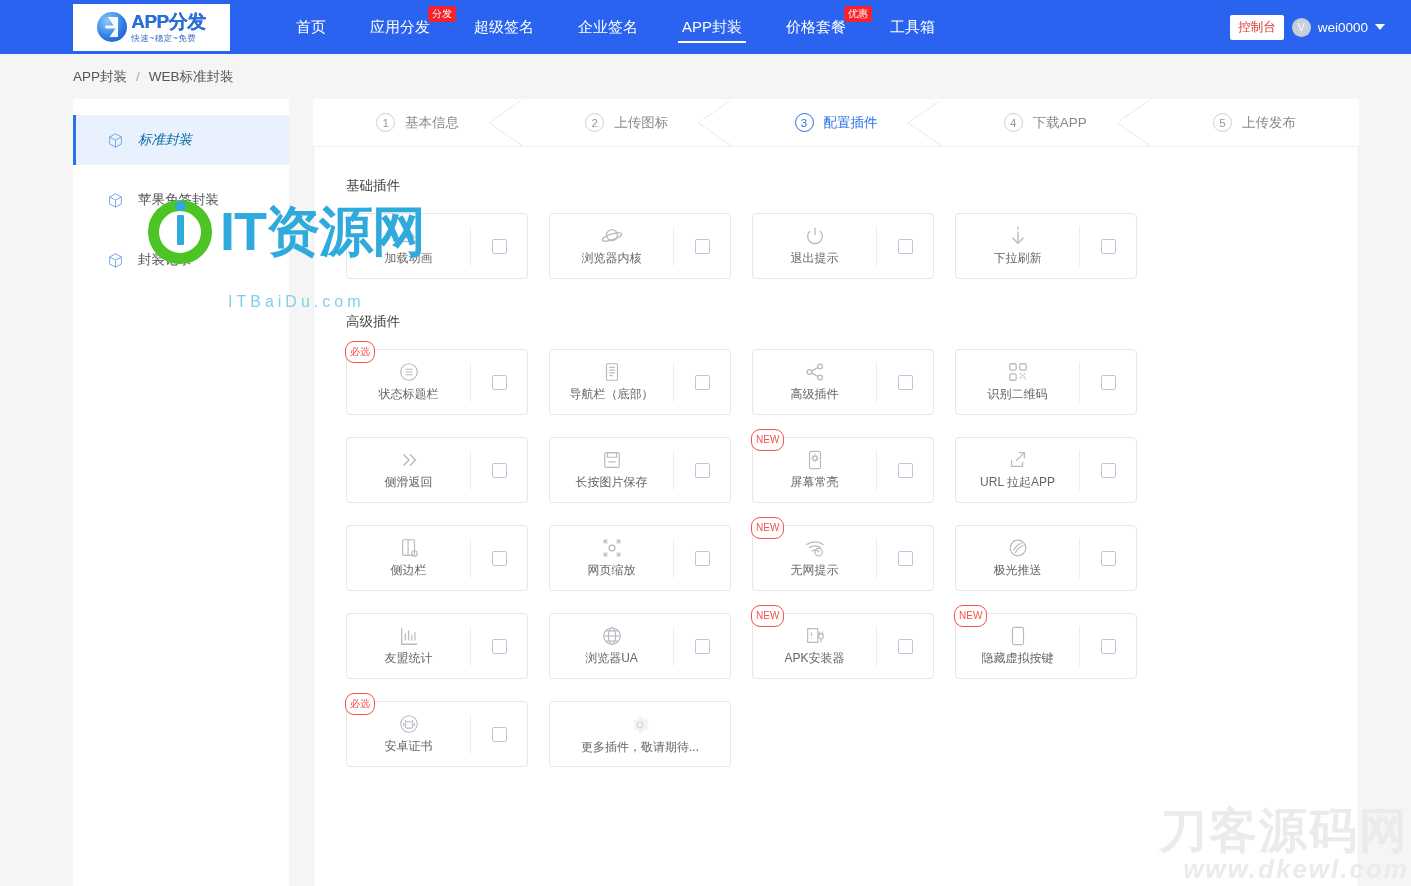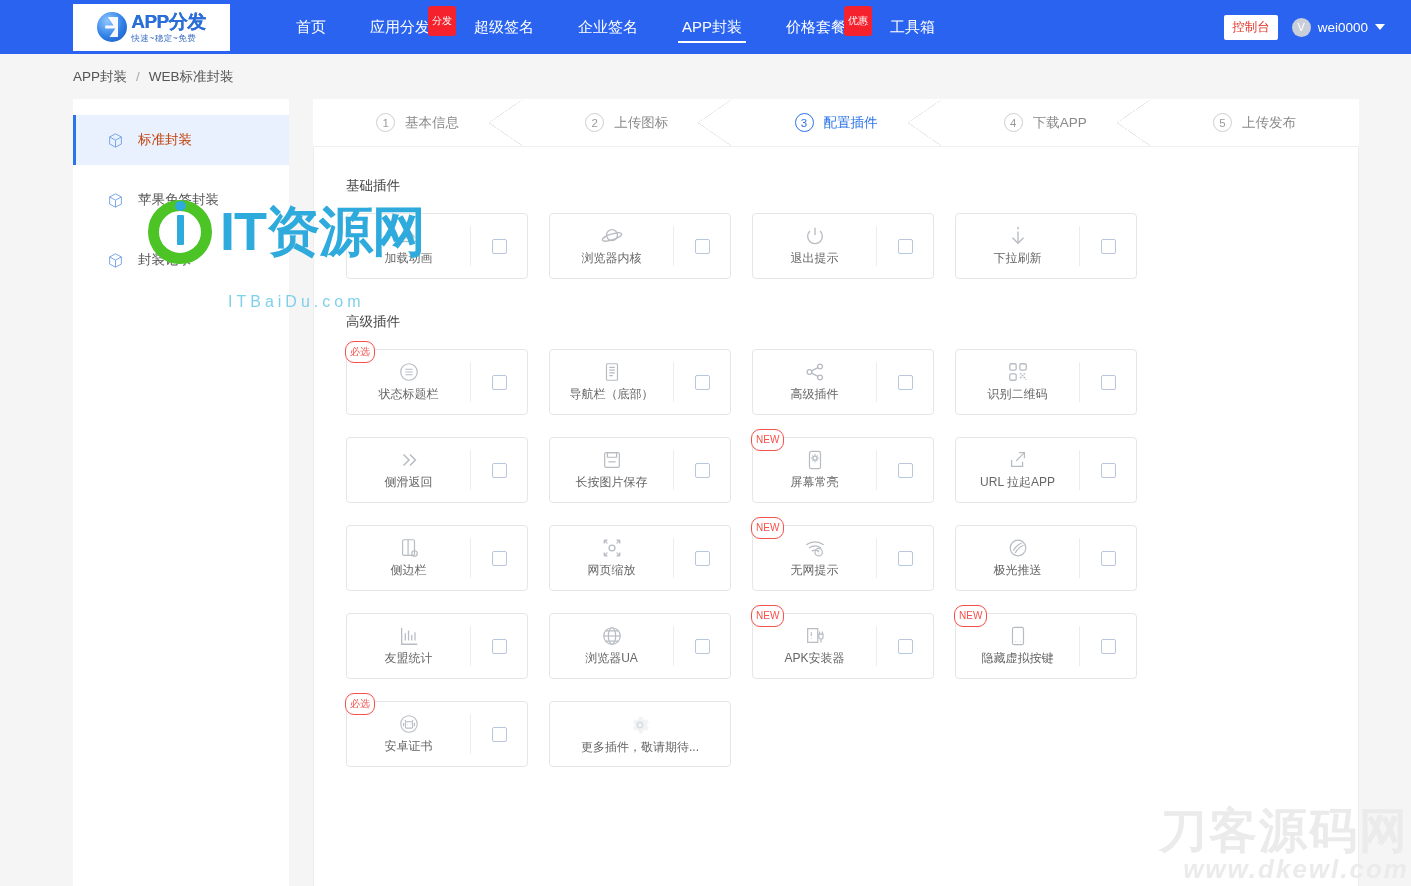--- a/index.html
+++ b/index.html
@@ -60,25 +60,25 @@
     cursor:pointer; white-space:nowrap;
   }
   .nav-item.active:after{
     content:""; position:absolute; left:18px; right:18px; bottom:8px;
     height:2px; background:#fff;
   }
   .nav-badge{
     position:absolute; top:2px; right:-4px;
     background:#f5222d; color:#fff;
     font-size:10px; line-height:1;
-    padding:10px 4px; border-radius:3px;
+    padding:3px 4px; border-radius:3px;
     white-space:nowrap;
   }
 
-  .top-right{ margin-left:auto; margin-right:26px; display:flex; align-items:center; gap:14px; }
+  .top-right{ margin-left:auto; margin-right:26px; display:flex; align-items:center; gap:8px; }
   .console-btn{
     background:#fff; color:#e2342a;
     font-size:12.5px; padding:4px 8px;
     border-radius:2px; cursor:pointer; white-space:nowrap;
   }
   .user-box{ display:flex;align-items:center;gap:7px;color:#fff;font-size:13.5px;cursor:pointer; }
   .avatar{
     width:19px;height:19px;border-radius:50%;
     background:#c9cfd9;color:#fff;font-size:11px;
     display:flex;align-items:center;justify-content:center;
@@ -99,21 +99,21 @@
 
   .side{
     width:216px; background:#fff; flex:none;
     padding-top:16px; min-height:792px;
   }
   .side-item{
     height:50px; display:flex; align-items:center;
     padding-left:34px; gap:14px;
     font-size:13.5px; color:#555; cursor:pointer; position:relative;
   }
-  .side-item.active{ background:#e8f1fd; color:#c2410c; }
+  .side-item.active{ background:#e8f1fd; color:#0369a1;font-style:italic; }
   .side-item.active:before{
     content:""; position:absolute; left:0; top:0; bottom:0; width:3px; background:#2a73e8;
   }
   .cube{ width:17px;height:17px;flex:none;color:#7aa6e8; }
   .side-gap{ height:10px; }
 
   .content{ flex:1; margin-left:24px; }
 
   
   .steps{

